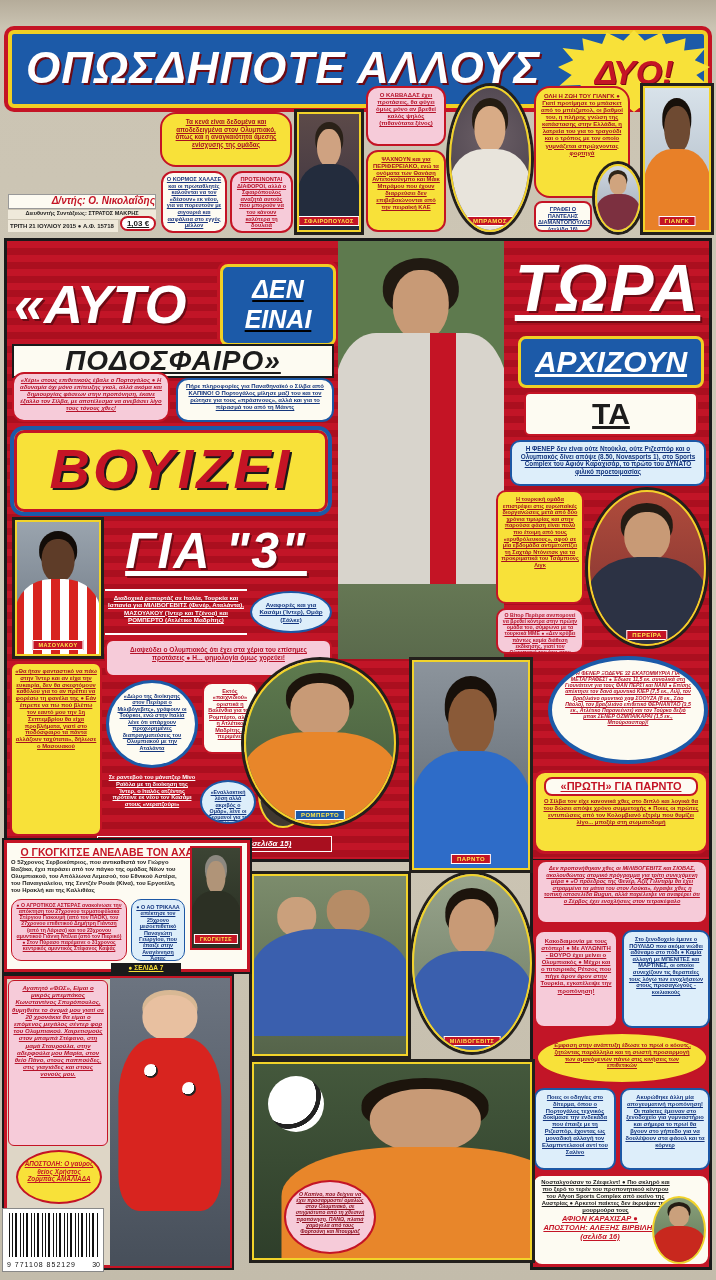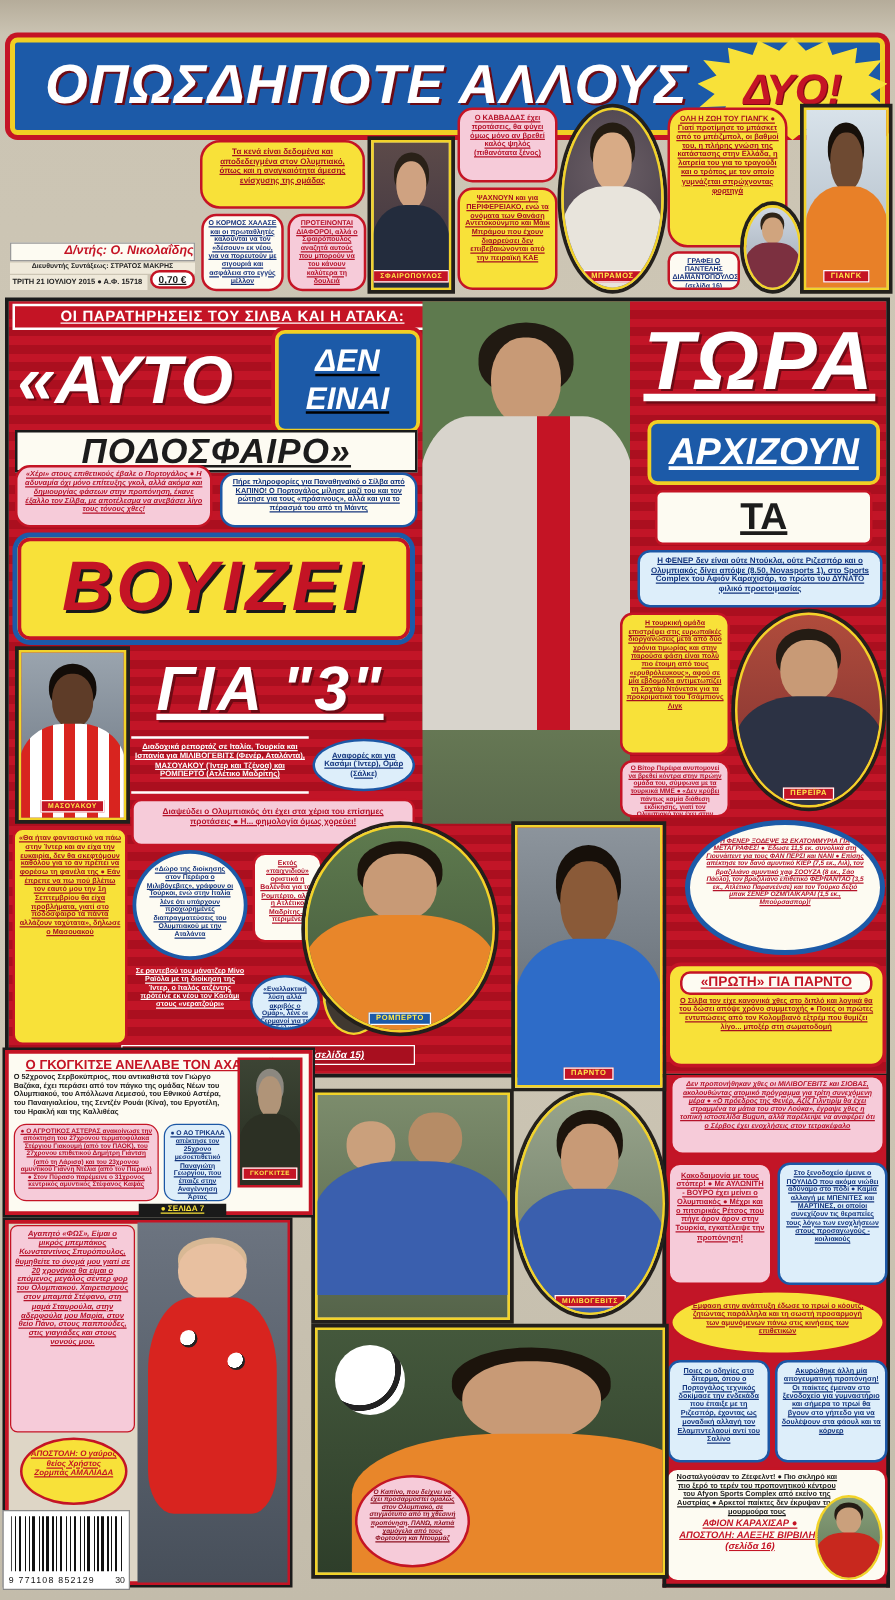--- a/index.html
+++ b/index.html
@@ -33,30 +33,30 @@
        font-size:7px;font-weight:800;padding:1px 5px;border:1px solid #fff;white-space:nowrap;letter-spacing:.5px;}
   .star{clip-path:polygon(50% 0,57% 13%,68% 3%,71% 17%,84% 10%,83% 25%,97% 22%,90% 37%,100% 45%,91% 55%,99% 68%,85% 67%,89% 83%,74% 78%,73% 94%,61% 84%,50% 100%,39% 84%,27% 94%,26% 78%,11% 83%,15% 67%,1% 68%,9% 55%,0 45%,10% 37%,3% 22%,17% 25%,16% 10%,29% 17%,32% 3%,43% 13%);}
   .barcode{background:repeating-linear-gradient(90deg,#111 0 1px,#fff 1px 3px,#111 3px 4px,#fff 4px 6px,#111 6px 8px,#fff 8px 11px);}
 </style>
 </head>
 <body>
 
 <div id="page">
 
   <div class="abs" style="left:8px;top:30px;width:700px;height:78px;background:#1c5aa8;border:4px solid #f0cf24;box-shadow:0 0 0 4px #c41425;border-radius:6px;">
-    <div class="abs txt bigred" style="left:14px;top:8px;width:540px;height:62px;font-size:44px;letter-spacing:1px;white-space:nowrap;margin-left:10px;">ΟΠΩΣΔΗΠΟΤΕ ΑΛΛΟΥΣ</div>
+    <div class="abs txt bigred" style="left:14px;top:8px;width:540px;height:62px;font-size:44px;letter-spacing:1px;white-space:nowrap;">ΟΠΩΣΔΗΠΟΤΕ ΑΛΛΟΥΣ</div>
     <div class="abs star ctr" style="left:546px;top:-4px;width:152px;height:82px;background:#f8e139;">
       <span class="txt ital" style="display:inline-block;margin-top:22px;font-size:34px;font-weight:900;color:#c41425;text-shadow:1px 1px 0 #7d0a12;">ΔΥΟ!</span>
     </div>
   </div>
 
   <div class="abs txt ital" style="left:8px;top:194px;width:148px;height:15px;background:#fdfbf2;border:1px solid #999;color:#c41425;font-size:10px;text-align:right;">Δ/ντής: Ο. Νικολαΐδης</div>
   <div class="abs txt" style="left:8px;top:210px;width:148px;height:9px;font-size:5.6px;color:#222;background:#efe9da;text-align:center;">Διευθυντής Συντάξεως: ΣΤΡΑΤΟΣ ΜΑΚΡΗΣ</div>
   <div class="abs txt" style="left:8px;top:220px;width:110px;height:12px;font-size:6px;color:#222;background:#efe9da;text-align:left;padding-left:2px;line-height:12px;">ΤΡΙΤΗ 21 ΙΟΥΛΙΟΥ 2015 ● Α.Φ. 15718</div>
-  <div class="abs txt ctr" style="left:120px;top:216px;width:36px;height:15px;background:#fff;border:2px solid #c41425;border-radius:8px;font-size:8px;color:#1a1a1a;line-height:12px;">0,70 €</div>
+  <div class="abs txt ctr" style="left:120px;top:216px;width:36px;height:15px;background:#fff;border:2px solid #c41425;border-radius:8px;font-size:8px;color:#1a1a1a;line-height:12px;">1,03 €</div>
 
   <div class="abs txt ctr yel" style="left:160px;top:112px;width:132px;height:55px;font-size:6.4px;padding:4px 5px;border-radius:16px;">Τα κενά είναι δεδομένα και αποδεδειγμένα στον Ολυμπιακό, όπως και η αναγκαιότητα άμεσης ενίσχυσης της ομάδας</div>
   <div class="abs txt ctr wht" style="left:161px;top:171px;width:66px;height:62px;font-size:5.6px;padding:3px 3px;border-radius:12px;color:#1a357e;">Ο ΚΟΡΜΟΣ ΧΑΛΑΣΕ και οι πρωταθλητές καλούνται να τον «δέσουν» εκ νέου, για να πορευτούν με σιγουριά και ασφάλεια στο εγγύς μέλλον</div>
   <div class="abs txt ctr pnk" style="left:230px;top:171px;width:63px;height:62px;font-size:5.6px;padding:3px 3px;border-radius:12px;">ΠΡΟΤΕΙΝΟΝΤΑΙ ΔΙΑΦΟΡΟΙ, αλλά ο Σφαιρόπουλος αναζητά αυτούς που μπορούν να του κάνουν καλύτερα τη δουλειά</div>
 
   <div class="ph frame" style="left:297px;top:112px;width:64px;height:120px;--skin:#cfa281;--hair:#2a2118;--shirt:#232c3d;background:linear-gradient(180deg,#5c4a49,#3c3340);">
     <i class="hr"></i>
       <i class="hd"></i>
       <i class="bd"></i>
     <span class="cap" style="font-size:5.5px;">ΣΦΑΙΡΟΠΟΥΛΟΣ</span>
@@ -82,21 +82,20 @@
   <div class="ph frame" style="left:643px;top:86px;width:68px;height:146px;--skin:#6e4a32;--hair:#17100a;--shirt:#e88028;background:linear-gradient(#d8e2ea,#aab6c2);">
     <i class="hr"></i>
       <i class="hd"></i>
       <i class="bd"></i>
     <span class="cap" style="font-size:6px;">ΓΙΑΝΓΚ</span>
   </div>
 
   <div class="abs striped" style="left:4px;top:238px;width:708px;height:624px;border:3px solid #1a1a1a;"></div>
   <div class="abs" style="left:530px;top:860px;width:182px;height:410px;background:#c21527;border:3px solid #1a1a1a;border-top:none;"></div>
 
-  <div class="abs txt ctr" style="left:10px;top:243px;width:352px;height:21px;background:#c41425;border:2px solid #fff;color:#fff;font-size:12px;font-weight:900;line-height:17px;letter-spacing:.5px;">ΟΙ ΠΑΡΑΤΗΡΗΣΕΙΣ ΤΟΥ ΣΙΛΒΑ ΚΑΙ Η ΑΤΑΚΑ:</div>
 
   <div class="abs txt bigred" style="left:14px;top:268px;width:215px;height:76px;font-size:54px;line-height:72px;">«ΑΥΤΟ</div>
   <div class="abs ctr" style="left:220px;top:264px;width:116px;height:82px;background:#1c5aa8;border:3px solid #f0cf24;box-shadow:0 0 0 3px #c41425;border-radius:8px;">
     <div class="txt ital" style="color:#fff;font-size:25px;font-weight:900;margin-top:8px;">ΔΕΝ</div>
     <div class="txt ital" style="color:#fff;font-size:25px;font-weight:900;">ΕΙΝΑΙ</div>
   </div>
   <div class="abs txt ctr ital blk" style="left:12px;top:344px;width:322px;height:34px;background:#fdfbf2;border:2px solid #1a1a1a;font-size:28px;font-weight:900;line-height:30px;letter-spacing:1px;">ΠΟΔΟΣΦΑΙΡΟ»</div>
 
   <div class="ph" style="left:338px;top:241px;width:166px;height:418px;--skin:#c89a76;--hair:#211a12;--shirt:#d8d4cc;background:linear-gradient(180deg,#5e7a4e 0 40%,#74885e 40% 60%,#5a6a4c 100%);">
     <i class="hr" style="top:4%;height:14%;"></i>

